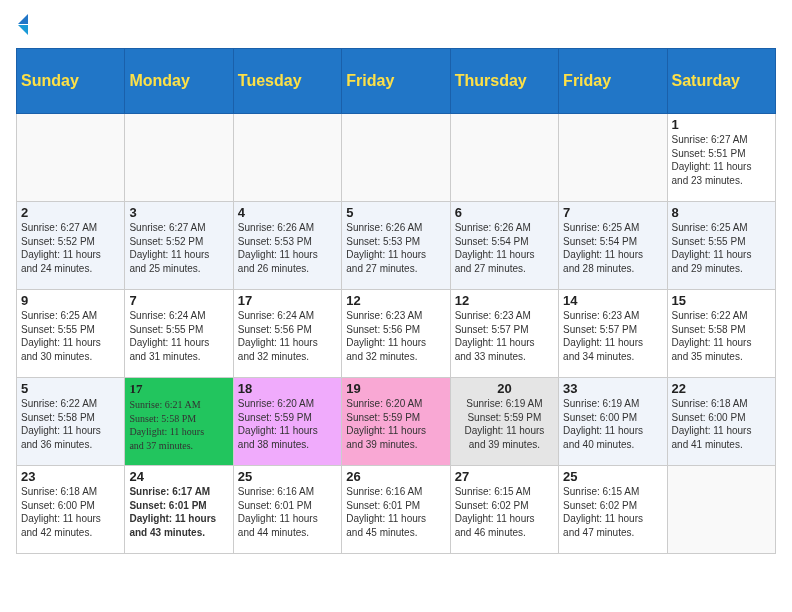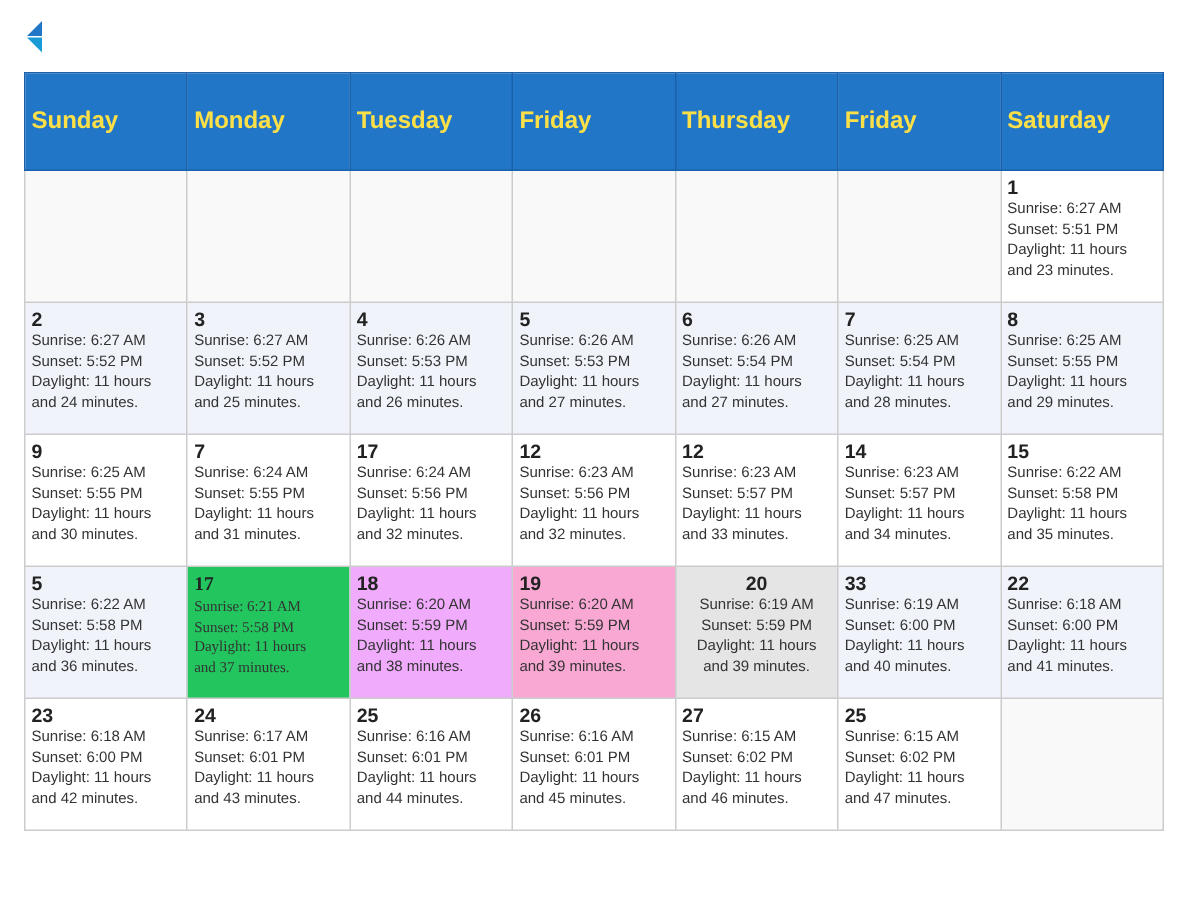--- a/index.html
+++ b/index.html
@@ -290,21 +290,21 @@
       <tr>
         <td>
           <span class="day-num">23</span>
           <div class="day-info" style="white-space: pre-line;">Sunrise: 6:18 AM
 Sunset: 6:00 PM
 Daylight: 11 hours
 and 42 minutes.</div>
         </td>
         <td>
           <span class="day-num">24</span>
-          <div class="day-info" style="white-space: pre-line;">Sunrise: 6:17 AM
+          <div class="day-info" style="white-space: pre-line; font-weight: bold;">Sunrise: 6:17 AM
 Sunset: 6:01 PM
 Daylight: 11 hours
 and 43 minutes.</div>
         </td>
         <td>
           <span class="day-num">25</span>
           <div class="day-info" style="white-space: pre-line;">Sunrise: 6:16 AM
 Sunset: 6:01 PM
 Daylight: 11 hours
 and 44 minutes.</div>

